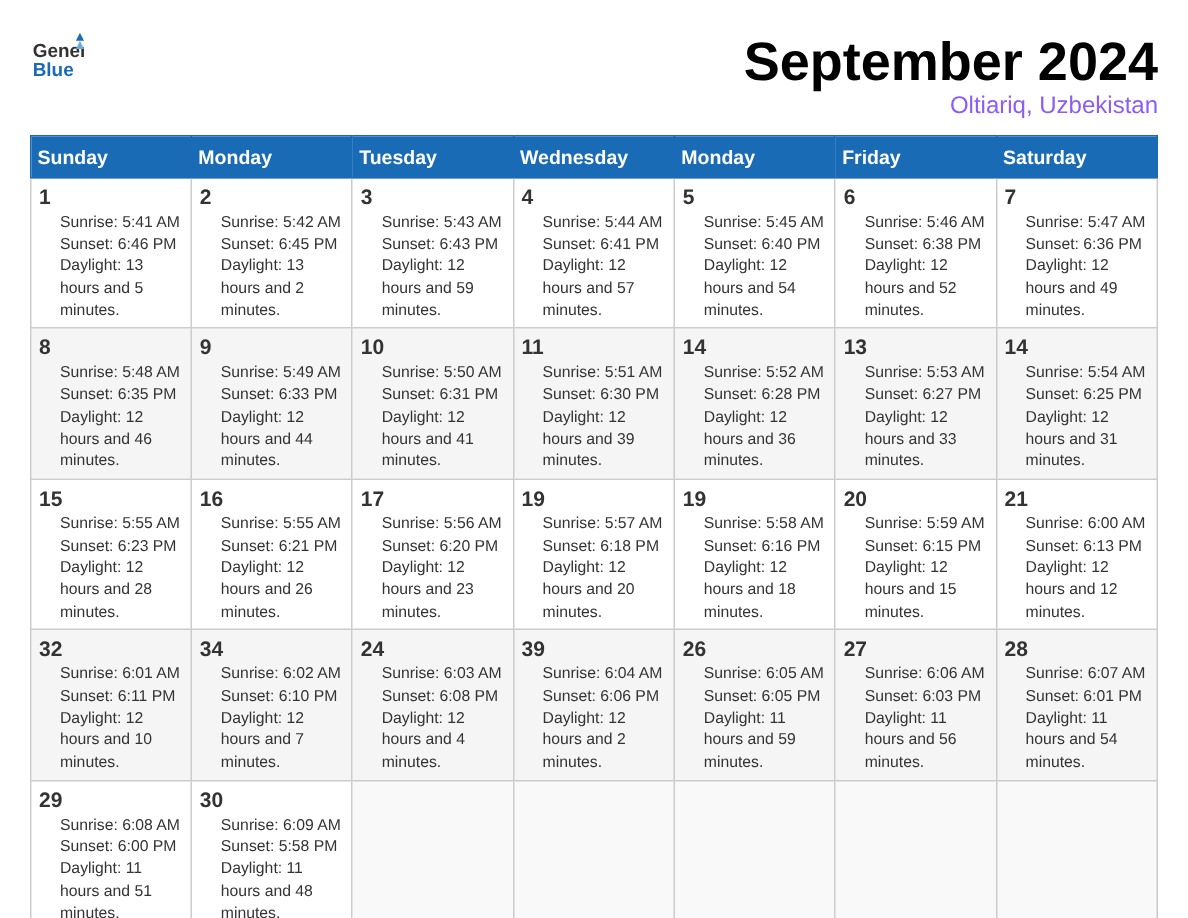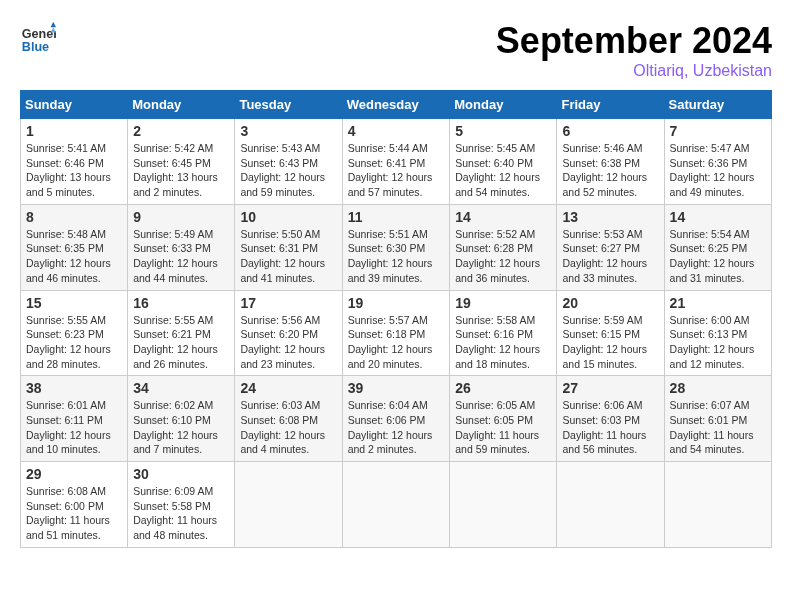--- a/index.html
+++ b/index.html
@@ -66,20 +66,21 @@
       font-size: 14px;
       font-weight: bold;
       color: #333;
       display: block;
       margin-bottom: 2px;
     }
     .day-info {
       color: #333;
       line-height: 1.4;
       font-size: 10.5px;
+      margin-left: 14px;
     }
     .empty-cell {
       background: #f9f9f9 !important;
     }
   </style>
 </head>
 <body>
 
 <div class="header-area">
   <div class="logo">
@@ -194,21 +195,21 @@
           <span class="day-number">20</span>
           <div class="day-info">Sunrise: 5:59 AM<br>Sunset: 6:15 PM<br>Daylight: 12 hours and 15 minutes.</div>
         </td>
         <td>
           <span class="day-number">21</span>
           <div class="day-info">Sunrise: 6:00 AM<br>Sunset: 6:13 PM<br>Daylight: 12 hours and 12 minutes.</div>
         </td>
       </tr>
       <tr>
         <td>
-          <span class="day-number">38</span>
+          <span class="day-number">32</span>
           <div class="day-info">Sunrise: 6:01 AM<br>Sunset: 6:11 PM<br>Daylight: 12 hours and 10 minutes.</div>
         </td>
         <td>
           <span class="day-number">34</span>
           <div class="day-info">Sunrise: 6:02 AM<br>Sunset: 6:10 PM<br>Daylight: 12 hours and 7 minutes.</div>
         </td>
         <td>
           <span class="day-number">24</span>
           <div class="day-info">Sunrise: 6:03 AM<br>Sunset: 6:08 PM<br>Daylight: 12 hours and 4 minutes.</div>
         </td>

